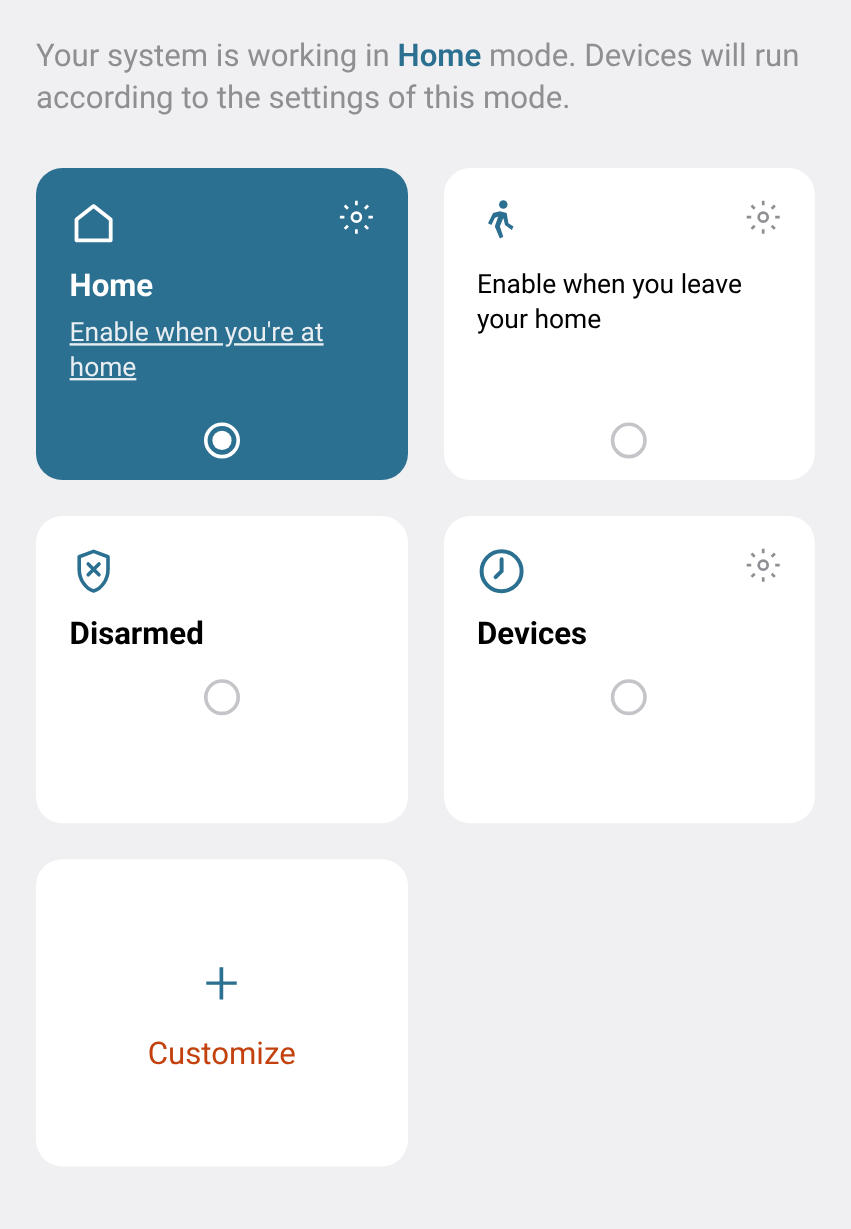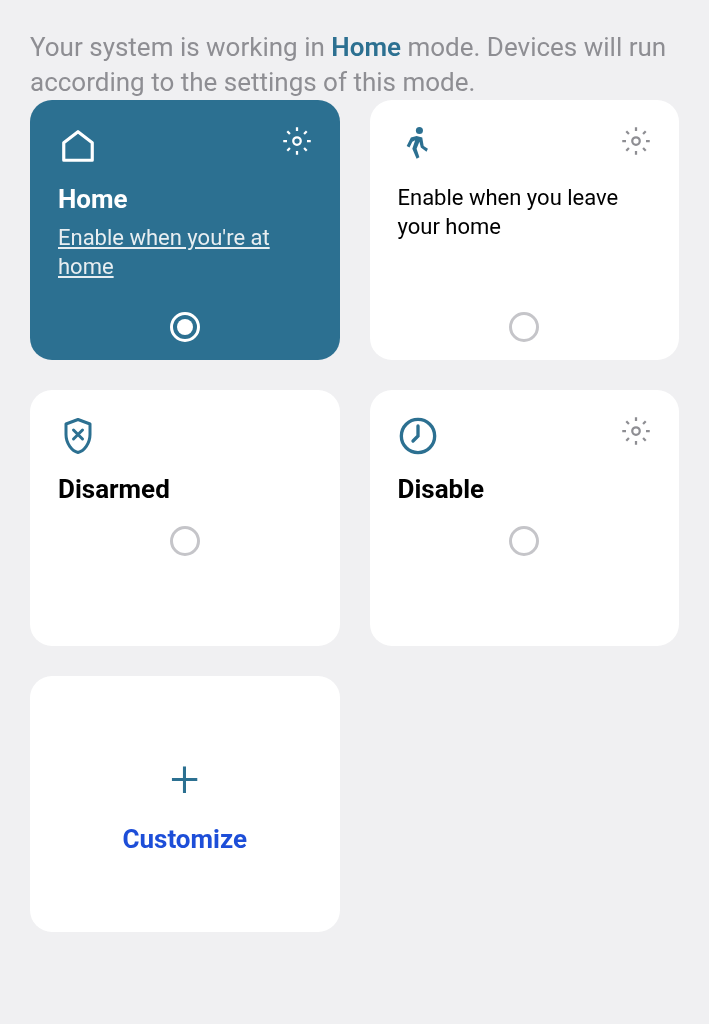--- a/index.html
+++ b/index.html
@@ -11,20 +11,21 @@
       font-family: -apple-system, BlinkMacSystemFont, 'Segoe UI', Roboto, sans-serif;
       background: #f0f0f2;
       width: 709px;
       height: 1024px;
       padding: 30px;
     }
     .header-text {
       font-size: 26px;
       color: #8e8e93;
       line-height: 1.35;
+      margin-bottom: 40px;
     }
     .header-text .mode-name {
       color: #2c7091;
       font-weight: 600;
     }
     .grid {
       display: grid;
       grid-template-columns: 1fr 1fr;
       gap: 30px;
     }
@@ -117,22 +118,22 @@
     }
     .plus-icon {
       font-size: 52px;
       color: #2c7091;
       font-weight: 300;
       margin-bottom: 18px;
       line-height: 1;
     }
     .customize-title {
       font-size: 26px;
-      font-weight: 700;
-      color: #1d4ed8;
+      font-weight: 400;
+      color: #c2410c;
       text-align: center;
     }
   </style>
 </head>
 <body>
 
 <div class="header-text">
   <span>Your system is working in </span><span class="mode-name">Home</span><span> mode. Devices will run according to the settings of this mode.</span>
 </div>
 
@@ -209,21 +210,21 @@
           <path d="M12 6 L12 12 L9 15"></path>
         </svg>
       </div>
       <div class="gear-icon">
         <svg width="30" height="30" viewBox="0 0 24 24" fill="none" stroke="#8e8e93" stroke-width="1.8">
           <circle cx="12" cy="12" r="3"></circle>
           <path d="M12 1v3m0 16v3M4.22 4.22l2.12 2.12m11.32 11.32l2.12 2.12M1 12h3m16 0h3M4.22 19.78l2.12-2.12m11.32-11.32l2.12-2.12"></path>
         </svg>
       </div>
     </div>
-    <div class="card-title">Disable</div>
+    <div class="card-title">Devices</div>
     <div class="radio-container">
       <div class="radio">
         <div class="radio-inner"></div>
       </div>
     </div>
   </div>
 
   <div class="customize-card">
     <div class="plus-icon">+</div>
     <div class="customize-title">Customize</div>

